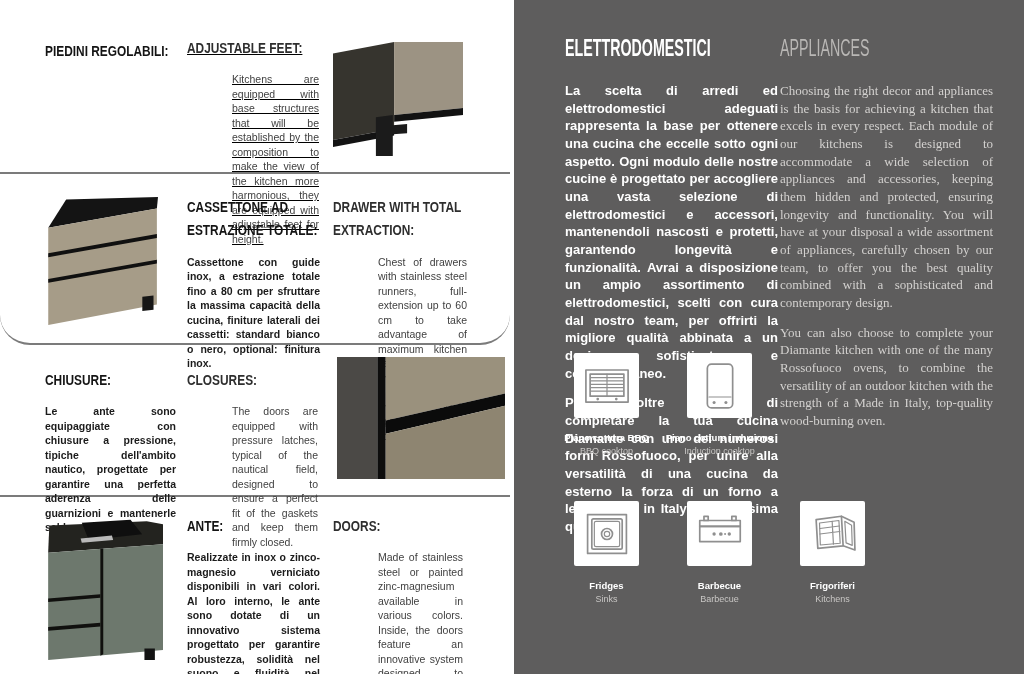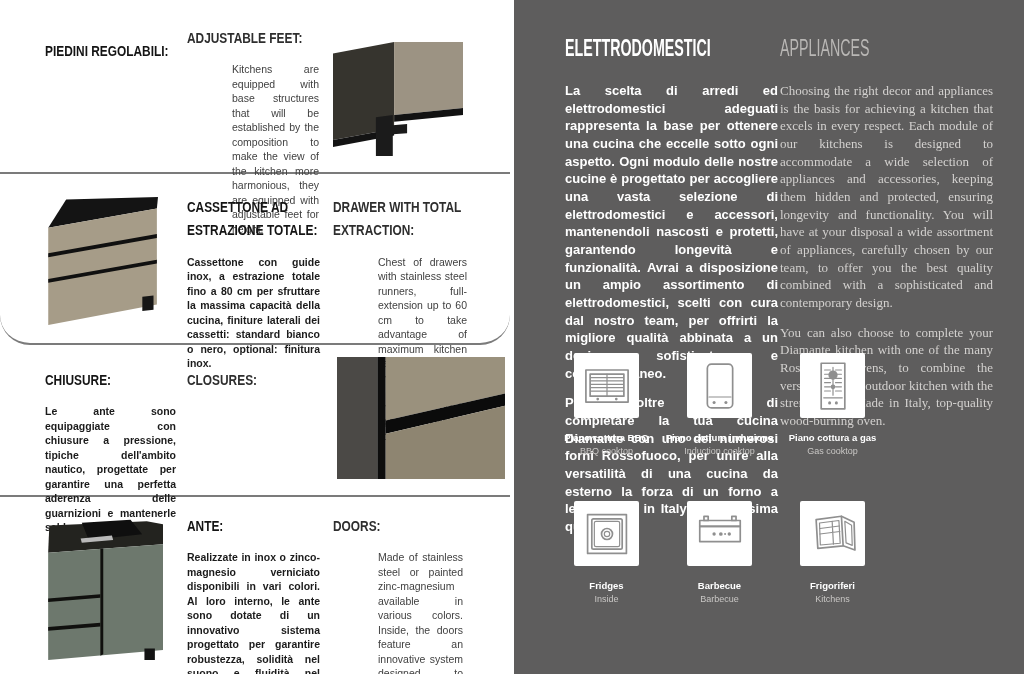--- a/index.html
+++ b/index.html
@@ -7,21 +7,21 @@
   .spread { position:relative; width:1024px; height:674px; display:flex; overflow:hidden; }
 
   
   .page-left { position:relative; width:514px; height:674px; background:#ffffff; display:flex; flex-direction:column; }
   .sec { position:relative; width:510px; }
   .sec.divided { border-bottom:2px solid #7b7b7b; }
   .s1 { height:174px; } .s2 { height:171px;border-radius:30px; } .s3 { height:152px; } .s4 { height:177px; }
 
   .col { position:absolute; }
   .s1 .c1 { left:45px;  top:40px; width:131px; }
-  .s1 .c2 { left:187px; top:27px; width:132px; }
+  .s1 .c2 { left:187px; top:37px; width:132px;text-decoration:underline; }
   .s2 .c1 { left:187px; top:22px; width:133px; }
   .s2 .c2 { left:333px; top:22px; width:134px; }
   .s3 .c1 { left:45px;  top:24px; width:131px; }
   .s3 .c2 { left:187px; top:24px; width:131px; }
   .s4 .c1 { left:187px; top:18px; width:133px; }
   .s4 .c2 { left:333px; top:18px; width:130px; }
 
   .hd { font-size:14.5px; font-weight:700; color:#141414; line-height:1.62; text-transform:uppercase;
         width:122%; transform:scaleX(0.82); transform-origin:0 0; margin-bottom:12px; letter-spacing:0; }
   .hd.en { color:#2e2e2e; }
@@ -132,20 +132,21 @@
       </div>
     </div>
 
     <div class="sec s3 divided">
       <div class="col c1">
         <div class="hd">CHIUSURE:</div>
         <p class="bd it">Le ante sono equipaggiate con chiusure a pressione, tipiche dell'ambito nautico, progettate per garantire una perfetta aderenza delle guarnizioni e mantenerle saldamente chiuse.</p>
       </div>
       <div class="col c2">
         <div class="hd en">CLOSURES:</div>
+        <p class="bd en">The doors are equipped with pressure latches, typical of the nautical field, designed to ensure a perfect fit of the gaskets and keep them firmly closed.</p>
       </div>
       <div class="art">
         <div class="k-side"></div>
           <div class="k-gapv"></div>
           <div class="k-up"></div>
           <div class="k-diag"></div>
           <div class="k-low"></div>
       </div>
     </div>
 
@@ -203,50 +204,35 @@
           <svg viewBox="0 0 64 64">
             <rect x="17" y="6" width="30" height="52" rx="5"></rect>
             <path d="M19 45h26" stroke-width="1.4"></path>
             <circle class="fl" cx="25" cy="51.5" r="1.8"></circle>
               <circle class="fl" cx="39" cy="51.5" r="1.8"></circle>
           </svg>
         </div>
         <div class="t-it">Piano cottura induzione</div>
         <div class="t-en">Induction cooktop</div>
       </div>
-      <div class="cell">
-        <div class="tile">
-          <svg viewBox="0 0 64 64">
-            <rect x="18" y="5" width="28" height="54"></rect>
-            <path d="M22 13h7M35 13h7M22 18h7M35 18h7M22 23h7M35 23h7M22 28h7M35 28h7M22 33h7M35 33h7M22 38h7M35 38h7" stroke-width="1.3"></path>
-            <path d="M32 10v33M21 46h22" stroke-width="1.4"></path>
-            <circle class="fl" cx="32" cy="19" r="5.5"></circle>
-              <circle class="fl" cx="32" cy="33" r="2.8"></circle>
-            <circle class="fl" cx="28" cy="52" r="1.8"></circle>
-              <circle class="fl" cx="36" cy="52" r="1.8"></circle>
-          </svg>
-        </div>
-        <div class="t-it">Piano cottura a gas</div>
-        <div class="t-en">Gas cooktop</div>
-      </div>
     </div>
 
     <div class="tiles row2">
       <div class="cell">
         <div class="tile">
           <svg viewBox="0 0 64 64">
             <rect x="9" y="9" width="46" height="46"></rect>
             <rect x="14" y="14" width="36" height="36" rx="2"></rect>
             <rect x="17" y="17" width="30" height="30" rx="2" stroke-width="1.4"></rect>
             <circle cx="32" cy="32" r="6.5"></circle>
               <circle cx="32" cy="32" r="3.2" stroke-width="1.4"></circle>
           </svg>
         </div>
         <div class="t-it">Fridges</div>
-        <div class="t-en">Inside</div>
+        <div class="t-en">Sinks</div>
       </div>
       <div class="cell">
         <div class="tile">
           <svg viewBox="0 0 64 64">
             <rect x="13" y="11" width="5" height="5"></rect>
               <rect x="46" y="11" width="5" height="5"></rect>
             <rect x="8" y="16" width="48" height="7"></rect>
             <rect x="8" y="23" width="48" height="18"></rect>
             <circle class="fl" cx="25" cy="32" r="2"></circle>
               <circle class="fl" cx="33" cy="32" r="2.2"></circle>

